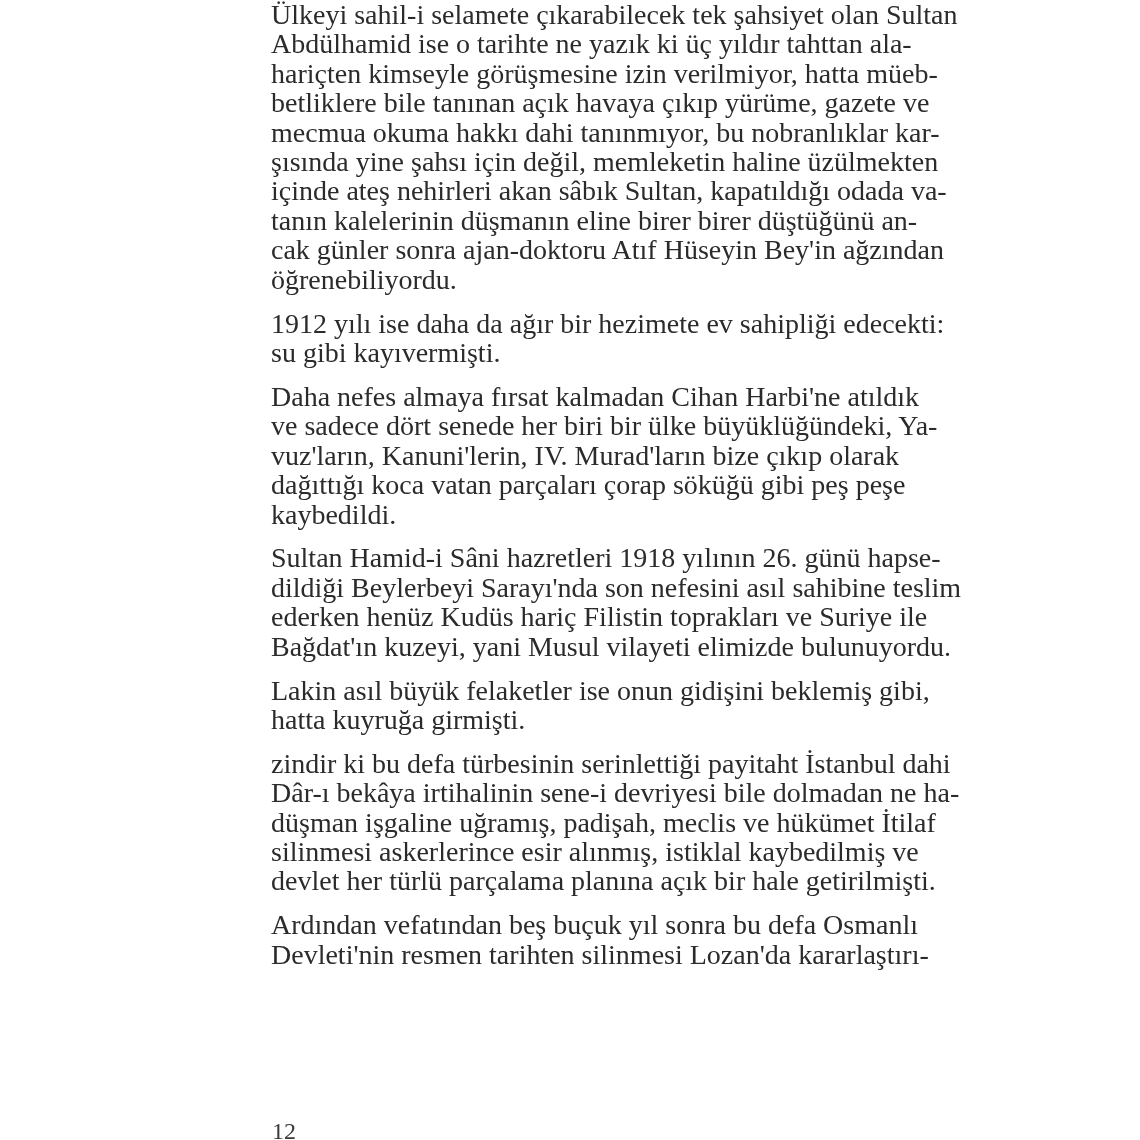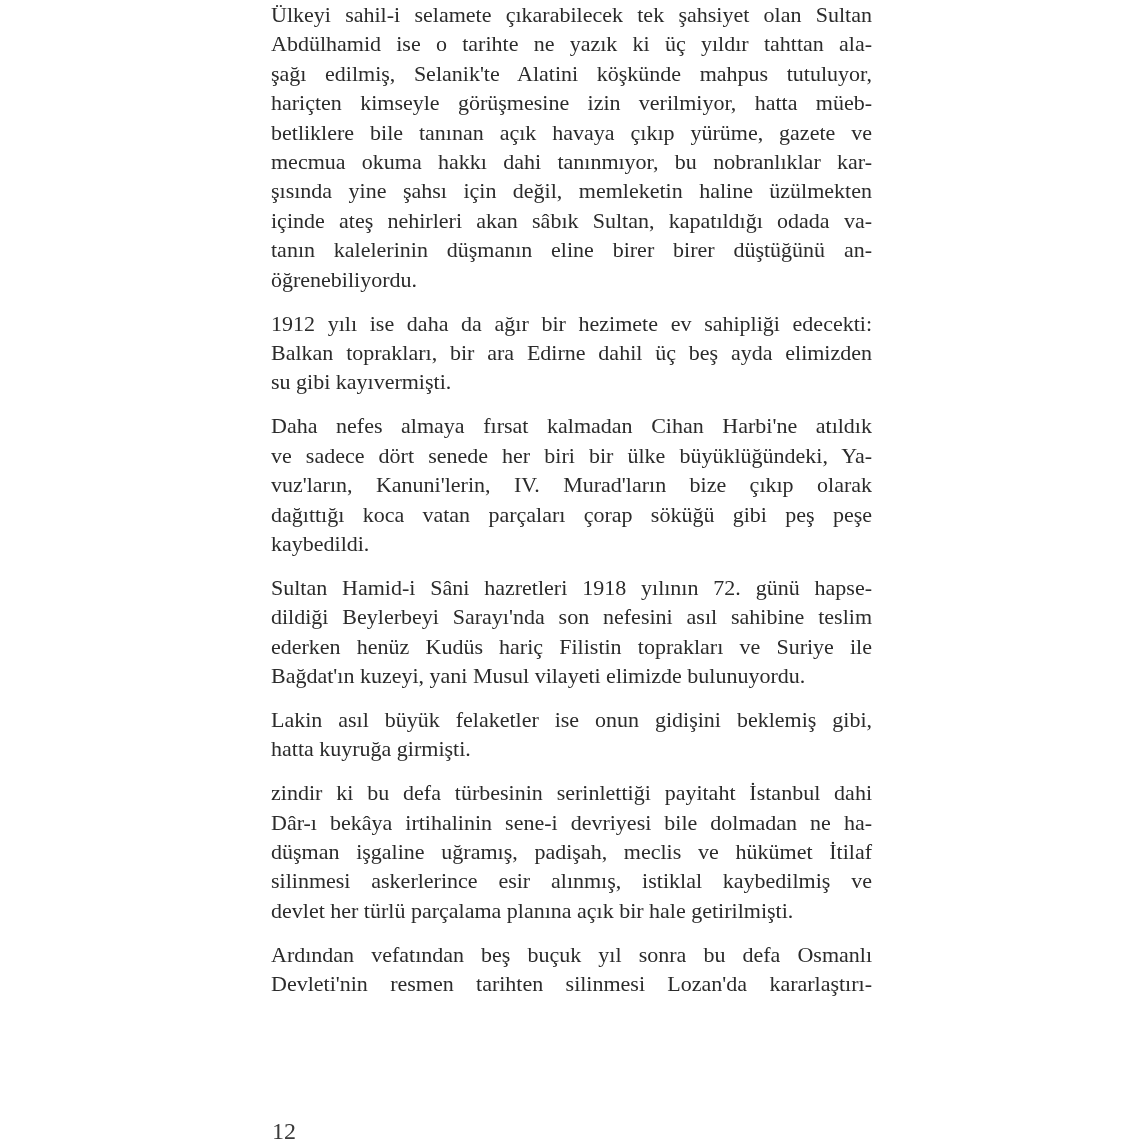--- a/index.html
+++ b/index.html
@@ -1,61 +1,60 @@
 <!DOCTYPE html>
 <html><head>
 <meta charset="utf-8">
 <style>
   html, body { margin: 0; padding: 0; background: #ffffff; }
   body { width: 1140px; height: 1140px; overflow: hidden; position: relative; }
   .page {
     position: absolute; left: 271px; top: 0px; width: 601px;
     font-family: "Liberation Serif", "DejaVu Serif", serif;
-    font-size: 22px; line-height: 29.4px; color: #2b2b2b;
+    font-size: 28px; line-height: 29.4px; color: #2b2b2b;
     text-align: justify; hyphens: manual;
   }
   .para { margin: 0 0 14.5px 0; }
   .line { display: block; white-space: nowrap; text-align-last: justify; text-align: justify; }
   .line.last { text-align-last: left; }
   .page-number {
     position: absolute; left: 272px; top: 1118px;
     font-family: "Liberation Serif", "DejaVu Serif", serif;
     font-size: 24px; color: #3a3a3a;
   }
 </style>
 </head>
 <body>
 
 <div class="page" id="page-body">
     <p class="para">
       <span class="line">Ülkeyi sahil-i selamete çıkarabilecek tek şahsiyet olan Sultan</span>
       <span class="line">Abdülhamid ise o tarihte ne yazık ki üç yıldır tahttan ala-</span>
-      <span class="line">şağı edilmiş, Selanik'te Alatini köşkünde mahpus tutuluyor,</span>
       <span class="line">hariçten kimseyle görüşmesine izin verilmiyor, hatta müeb-</span>
       <span class="line">betliklere bile tanınan açık havaya çıkıp yürüme, gazete ve</span>
       <span class="line">mecmua okuma hakkı dahi tanınmıyor, bu nobranlıklar kar-</span>
       <span class="line">şısında yine şahsı için değil, memleketin haline üzülmekten</span>
       <span class="line">içinde ateş nehirleri akan sâbık Sultan, kapatıldığı odada va-</span>
       <span class="line">tanın kalelerinin düşmanın eline birer birer düştüğünü an-</span>
+      <span class="line">cak günler sonra ajan-doktoru Atıf Hüseyin Bey'in ağzından</span>
       <span class="line last">öğrenebiliyordu.</span>
     </p>
     <p class="para">
       <span class="line">1912 yılı ise daha da ağır bir hezimete ev sahipliği edecekti:</span>
-      <span class="line">Balkan toprakları, bir ara Edirne dahil üç beş ayda elimizden</span>
       <span class="line last">su gibi kayıvermişti.</span>
     </p>
     <p class="para">
       <span class="line">Daha nefes almaya fırsat kalmadan Cihan Harbi'ne atıldık</span>
       <span class="line">ve sadece dört senede her biri bir ülke büyüklüğündeki, Ya-</span>
       <span class="line">vuz'ların, Kanuni'lerin, IV. Murad'ların bize çıkıp olarak</span>
       <span class="line">dağıttığı koca vatan parçaları çorap söküğü gibi peş peşe</span>
       <span class="line last">kaybedildi.</span>
     </p>
     <p class="para">
-      <span class="line">Sultan Hamid-i Sâni hazretleri 1918 yılının 72. günü hapse-</span>
+      <span class="line">Sultan Hamid-i Sâni hazretleri 1918 yılının 26. günü hapse-</span>
       <span class="line">dildiği Beylerbeyi Sarayı'nda son nefesini asıl sahibine teslim</span>
       <span class="line">ederken henüz Kudüs hariç Filistin toprakları ve Suriye ile</span>
       <span class="line last">Bağdat'ın kuzeyi, yani Musul vilayeti elimizde bulunuyordu.</span>
     </p>
     <p class="para">
       <span class="line">Lakin asıl büyük felaketler ise onun gidişini beklemiş gibi,</span>
       <span class="line last">hatta kuyruğa girmişti.</span>
     </p>
     <p class="para">
       <span class="line">zindir ki bu defa türbesinin serinlettiği payitaht İstanbul dahi</span>

